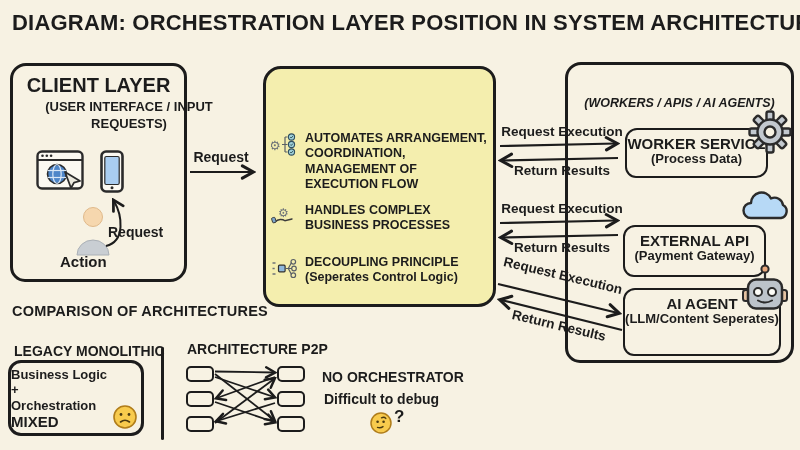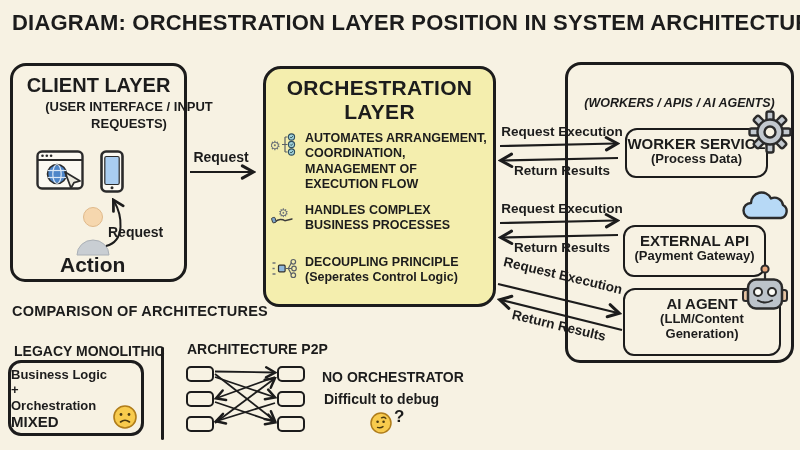--- a/index.html
+++ b/index.html
@@ -9,21 +9,21 @@
   .title{left:12px;top:10px;width:786px;font-size:22px;font-weight:bold;letter-spacing:.2px;white-space:nowrap;}
   .hbox{border:3px solid #1c1c1c;border-radius:16px 14px 17px 15px;box-sizing:border-box;background:transparent;}
   
   .client-box{left:10px;top:63px;width:177px;height:219px;}
   .client-title{left:0;top:74px;width:197px;text-align:center;font-size:20px;font-weight:bold;}
   .client-sub{left:14px;top:99px;width:170px;text-align:center;font-size:13px;font-weight:bold;line-height:1.3;padding-left:30px;}
   .browser-icon{left:36px;top:150px;}
   .phone-icon{left:100px;top:150px;}
   .person-icon{left:74px;top:206px;}
   .inner-request{left:108px;top:224px;width:66px;font-size:14px;font-weight:bold;}
-  .action-label{left:60px;top:253px;width:64px;text-align:center;font-size:21px;font-weight:bold;}
+  .action-label{left:60px;top:253px;width:64px;text-align:left;font-size:15px;font-weight:bold;}
   .main-request{left:186px;top:149px;width:70px;text-align:center;font-size:14px;font-weight:bold;}
   
   .orch-box{left:263px;top:66px;width:233px;height:241px;background:#f4eeae;border-radius:18px 16px 18px 16px;}
   .orch-title{left:263px;top:76px;width:233px;text-align:center;font-size:21px;font-weight:bold;line-height:1.12;letter-spacing:.3px;}
   .orch-item{display:flex;align-items:flex-start;gap:7px;position:absolute;left:271px;width:218px;}
   .orch-item .txt{font-size:12.5px;font-weight:bold;line-height:1.22;}
   .oi1{top:131px;}
   .oi2{top:203px;}
   .oi3{top:255px;}
   .orch-icon{flex:0 0 27px;}
@@ -98,21 +98,20 @@
     <circle cx="19" cy="11" r="9.5" fill="#f6d7ae" stroke="#e0b98a" stroke-width="1"></circle>
     <path d="M3 49 a16 15 0 0 1 32 0 Z" fill="#c9ced3" stroke="#aab0b6" stroke-width="1"></path>
   </svg>
 
   <div class="abs inner-request">Request</div>
   <div class="abs action-label">Action</div>
 
   <div class="abs main-request">Request</div>
 
   <div class="abs hbox orch-box"></div>
-  <div class="abs orch-title">ORCHESTRATION LAYER</div>
 
   <div class="orch-item oi1">
     <svg class="orch-icon" width="27" height="27" viewBox="0 0 27 27">
       <text x="-2" y="18.5" font-size="13" fill="#6d7378">⚙</text>
       <path d="M11 13.5 H14 M14 6 V21 M14 6 H16.5 M14 13.5 H16.5 M14 21 H16.5" fill="none" stroke="#5a6066" stroke-width="1.2"></path>
       <circle cx="20.5" cy="6" r="3.1" fill="#9fd0d8" stroke="#2f4f5f" stroke-width="1.1"></circle>
       <circle cx="20.5" cy="13.5" r="3.1" fill="#9fd0d8" stroke="#2f4f5f" stroke-width="1.1"></circle>
       <circle cx="20.5" cy="21" r="3.1" fill="#9fd0d8" stroke="#2f4f5f" stroke-width="1.1"></circle>
       <path d="M19.2 6 l1 1 l1.7 -1.9 M19.2 13.5 l1 1 l1.7 -1.9 M19.2 21 l1 1 l1.7 -1.9" fill="none" stroke="#24454f" stroke-width="0.9"></path>
     </svg>
@@ -146,21 +145,21 @@
   <div class="abs svc svc-worker">
     <div class="n">WORKER SERVICE</div>
     <div class="s">(Process Data)</div>
   </div>
   <div class="abs svc svc-api">
     <div class="n">EXTERNAL API</div>
     <div class="s">(Payment Gateway)</div>
   </div>
   <div class="abs svc svc-ai">
     <div class="n">AI AGENT</div>
-    <div class="s">(LLM/Content Generation)</div>
+    <div class="s">(LLM/Content Seperates)</div>
   </div>
 
   <svg class="abs gear-icon" width="44" height="44" viewBox="-22 -22 44 44">
     <g fill="#c3c9cf" stroke="#2b2b2b" stroke-width="2.4" stroke-linejoin="round">
       <rect x="-3.5" y="-20.5" width="7" height="9" rx="2"></rect>
       <rect x="-3.5" y="-20.5" width="7" height="9" rx="2" transform="rotate(45)"></rect>
       <rect x="-3.5" y="-20.5" width="7" height="9" rx="2" transform="rotate(90)"></rect>
       <rect x="-3.5" y="-20.5" width="7" height="9" rx="2" transform="rotate(135)"></rect>
       <rect x="-3.5" y="-20.5" width="7" height="9" rx="2" transform="rotate(180)"></rect>
       <rect x="-3.5" y="-20.5" width="7" height="9" rx="2" transform="rotate(225)"></rect>

